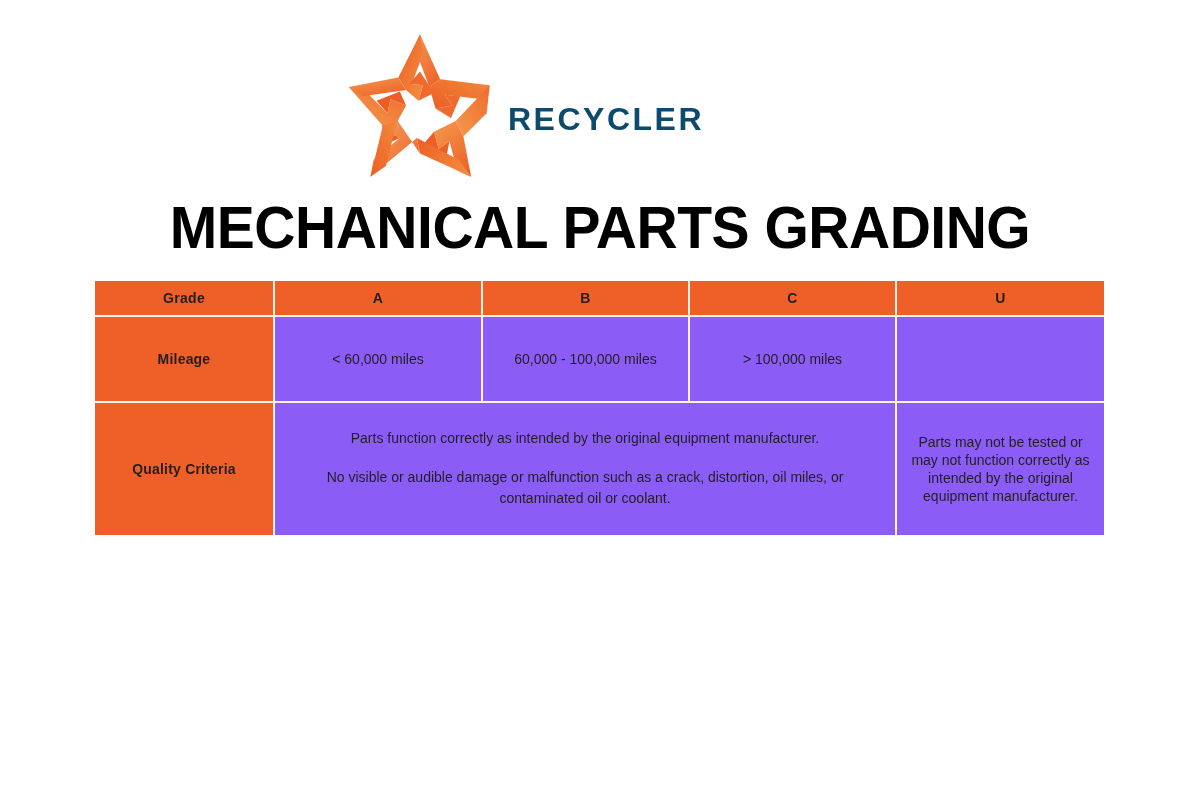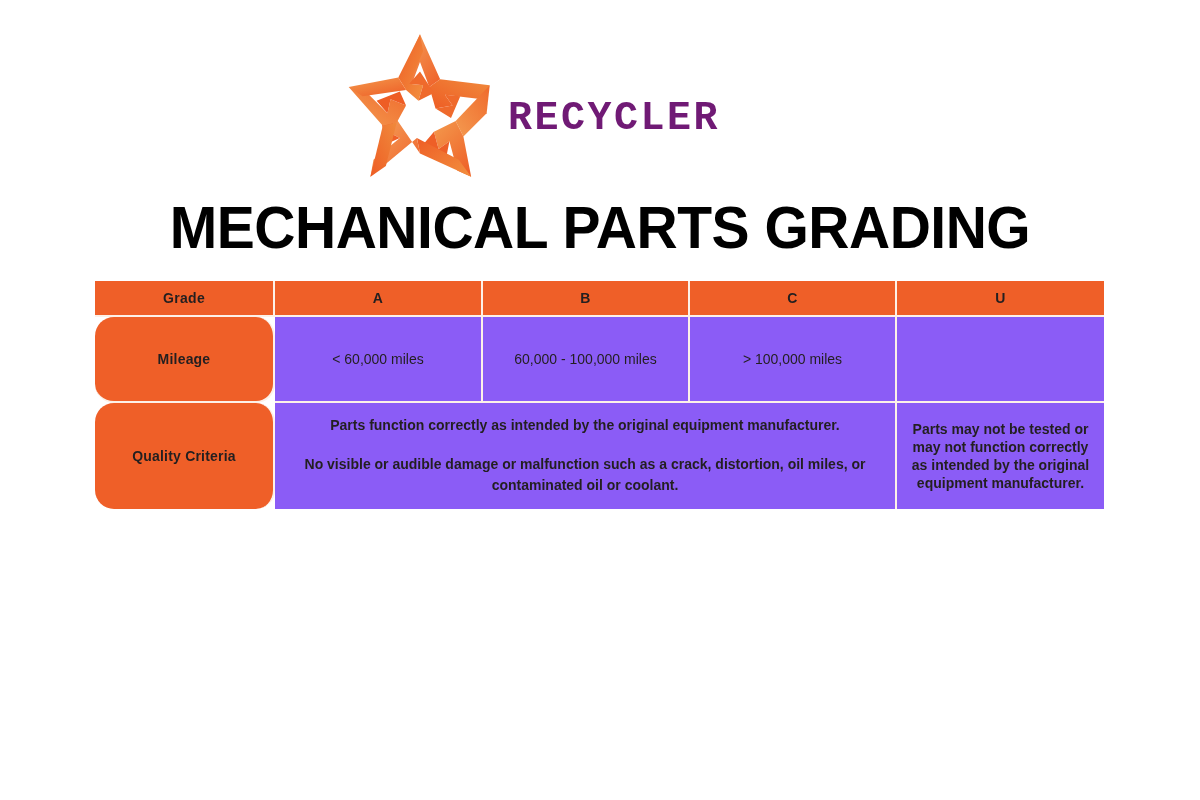--- a/index.html
+++ b/index.html
@@ -23,24 +23,24 @@
     display:flex; align-items:center;
   }
   .logo-mark { width:160px; height:155px; flex:0 0 160px; }
   .logo-text {
     margin-left:8px;
     display:flex; flex-direction:column;
     justify-content:center;
     padding-top:26px;
   }
   .logo-word {
-    font-family:Liberation Mono, monospace;
-    font-size:40px; font-weight:bold;
+    font-family:Liberation Sans, sans-serif;
+    font-size:32px; font-weight:bold;
     letter-spacing:2.5px;
-    color:#701a75;
+    color:#0c4a6e;
     line-height:1;
   }
   .logo-tag {
     font-family:"Liberation Sans", sans-serif;
     font-size:22px; font-weight:400;
     color:#e9824e;
     line-height:1.35;
     margin-top:7px;
     letter-spacing:0.2px;
   }
@@ -91,31 +91,30 @@
     height:36px;
     font-size:14px;
     font-weight:bold;
     letter-spacing:0.3px;
   }
   .rowhead-cell {
     background:#ef5f28;
     font-size:14px;
     font-weight:bold;
     letter-spacing:0.2px;
-    border-radius:19px;
   }
   .body-cell {
     background:#8b5cf6;
     font-size:14px;
     font-weight:400;
   }
   .row-mileage .body-cell,
   .row-mileage .rowhead-cell { height:86px; }
   .row-quality .body-cell,
-  .row-quality .rowhead-cell { height:106px;font-weight:bold; }
+  .row-quality .rowhead-cell { height:132px; }
 
   .merged-cell { padding:0 18px; line-height:1.55; }
   .merged-cell p { margin:0; }
   .merged-cell p + p { margin-top:17px; }
   .u-cell {
     padding:8px 10px;
     line-height:1.3;
     font-size:14px;
   }
 </style>

